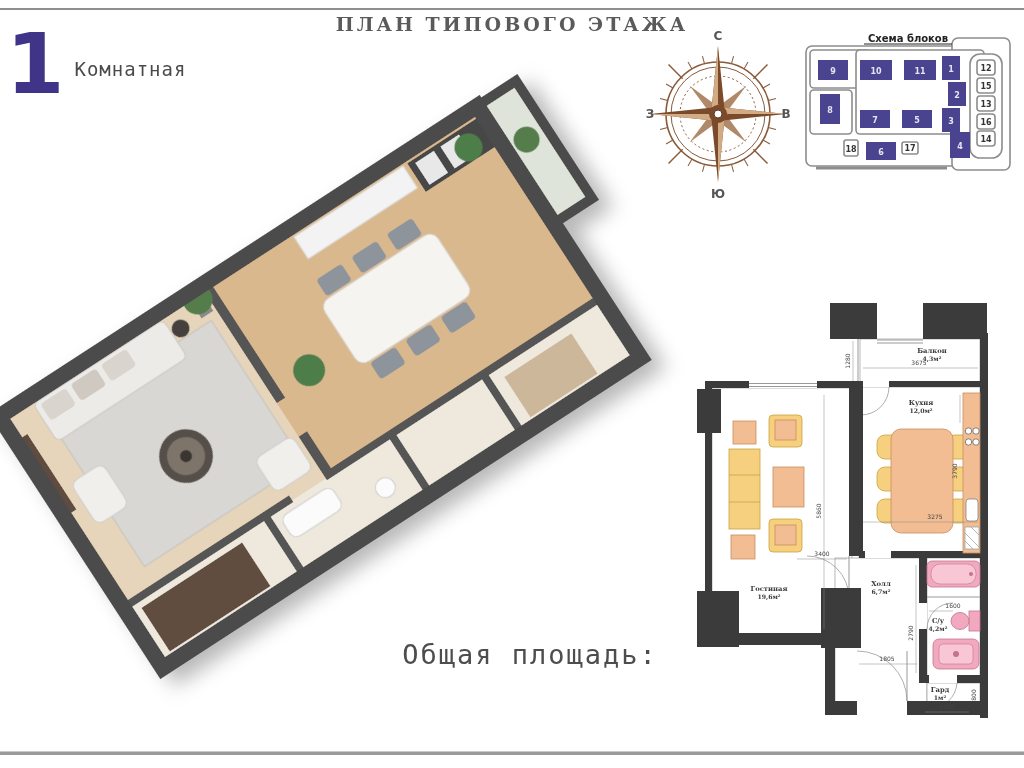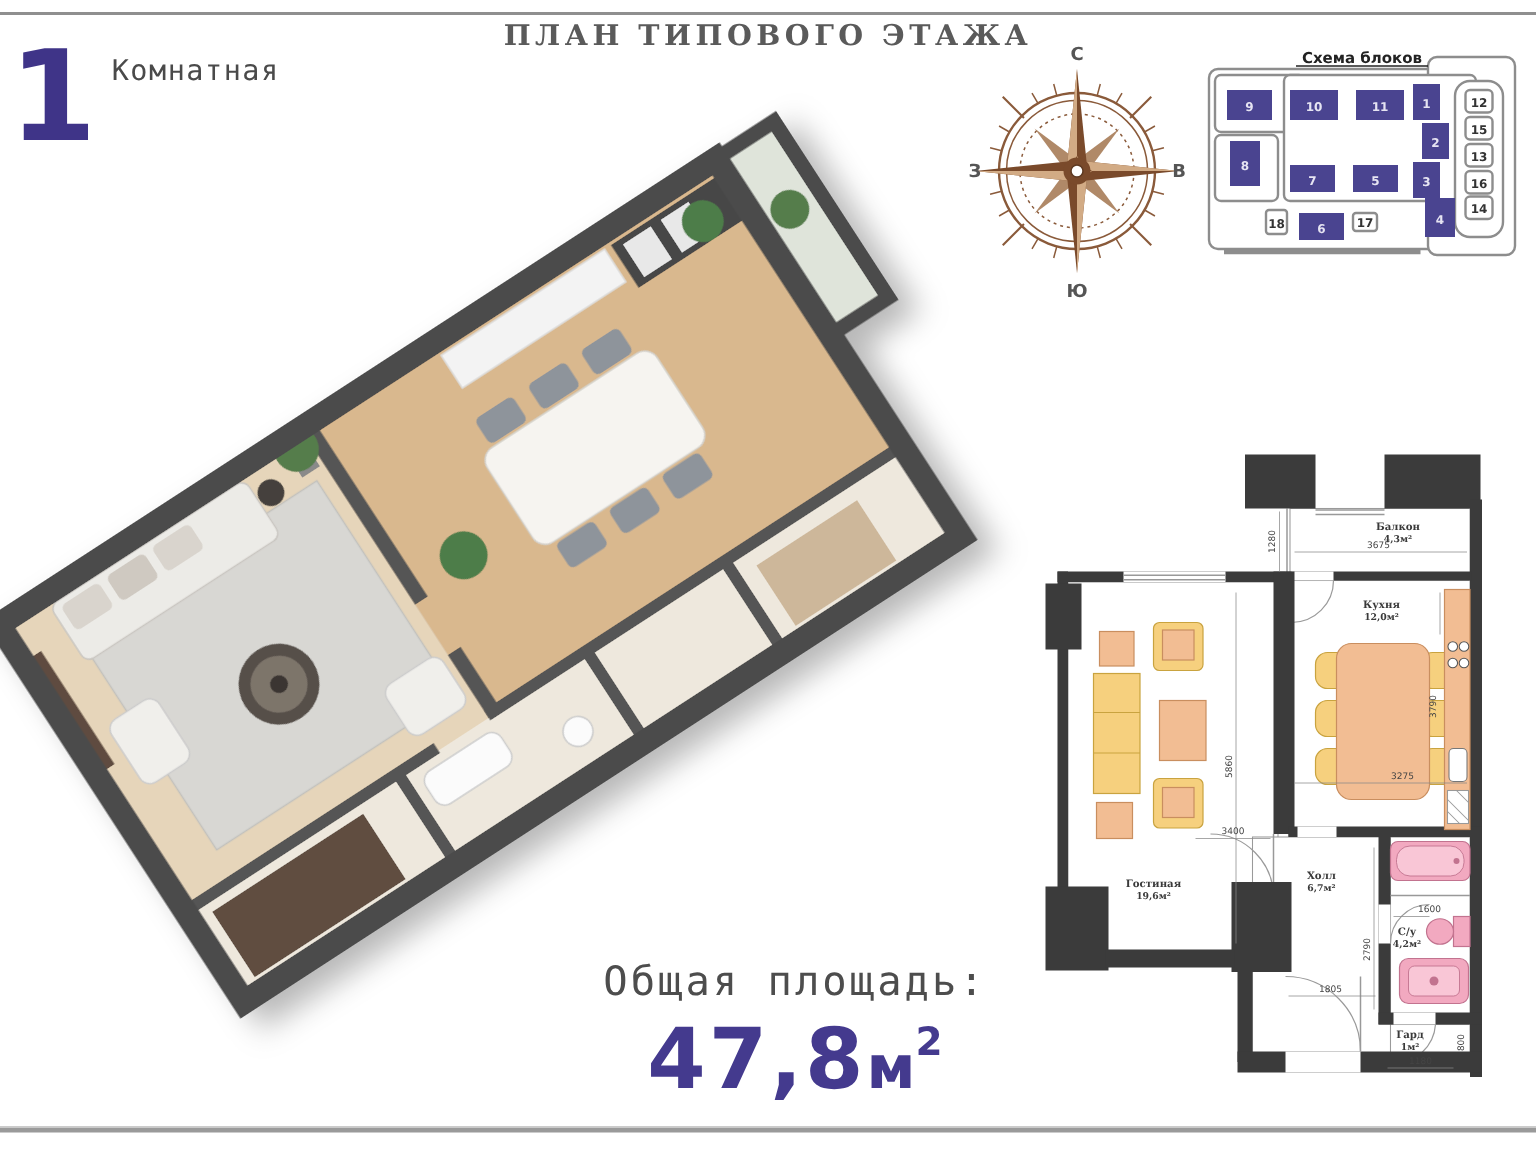--- a/index.html
+++ b/index.html
@@ -7,21 +7,21 @@
          font-family:"DejaVu Sans","Liberation Sans",sans-serif;}
   .rule{position:absolute;left:0;width:1024px;background:#9a9a9a;}
   #rule-top{top:8px;height:2px;background:#8f8f8f;}
   #rule-bottom{top:751px;height:3px;background:#9a9a9a;border-top:1px solid #c9c9c9;}
   #plan-title{position:absolute;top:13px;left:0;width:1024px;text-align:center;
       font-family:"DejaVu Serif","Liberation Serif",serif;font-size:19px;font-weight:600;
       color:#5a5a5a;letter-spacing:3px;}
   #apt{position:absolute;top:28px;left:6px;display:flex;}
   #apt-number{font-size:84px;line-height:72px;font-weight:800;color:#3f3488;
       font-family:"DejaVu Sans",sans-serif;}
-  #apt-type{margin-left:10px;margin-top:4px;font-family:"DejaVu Sans Mono","Liberation Mono",monospace;
+  #apt-type{margin-left:10px;margin-top:26px;font-family:"DejaVu Sans Mono","Liberation Mono",monospace;
       font-size:19px;line-height:30px;color:#4a4a4a;letter-spacing:1px;}
   #watermark{position:absolute;top:312px;left:4px;font-family:"DejaVu Sans",sans-serif;
       font-weight:800;font-size:150px;letter-spacing:6px;color:#98a0a8;opacity:.25;
       pointer-events:none;z-index:5;}
   #total{position:absolute;top:639px;left:340px;width:380px;text-align:center;z-index:6;}
   #total-label{font-family:"DejaVu Sans Mono","Liberation Mono",monospace;font-size:27px;
       color:#4d4d4d;letter-spacing:2px;}
   #total-value{margin-top:4px;color:#443a8e;font-family:"DejaVu Sans",sans-serif;font-weight:800;}
   #total-value .num{font-size:56px;letter-spacing:2px;}
   #total-value .unit{font-size:40px;}
@@ -363,18 +363,15 @@
     <text class="rm" x="184" y="283">Холл</text>
     <text class="ra" x="184" y="291">6,7м²</text>
     <text class="rm" x="241" y="320">С/у</text>
     <text class="ra" x="241" y="328">4,2м²</text>
     <text class="rm" x="243" y="389">Гард</text>
     <text class="ra" x="243" y="397">1м²</text>
   </svg>
 
   <div id="total">
     <div id="total-label">Общая площадь:</div>
-    <div id="total-value">
-      <span class="num">47,8</span><span class="unit">м</span><sup>2</sup>
-    </div>
   </div>
 
 </div>
 
 </body></html>

